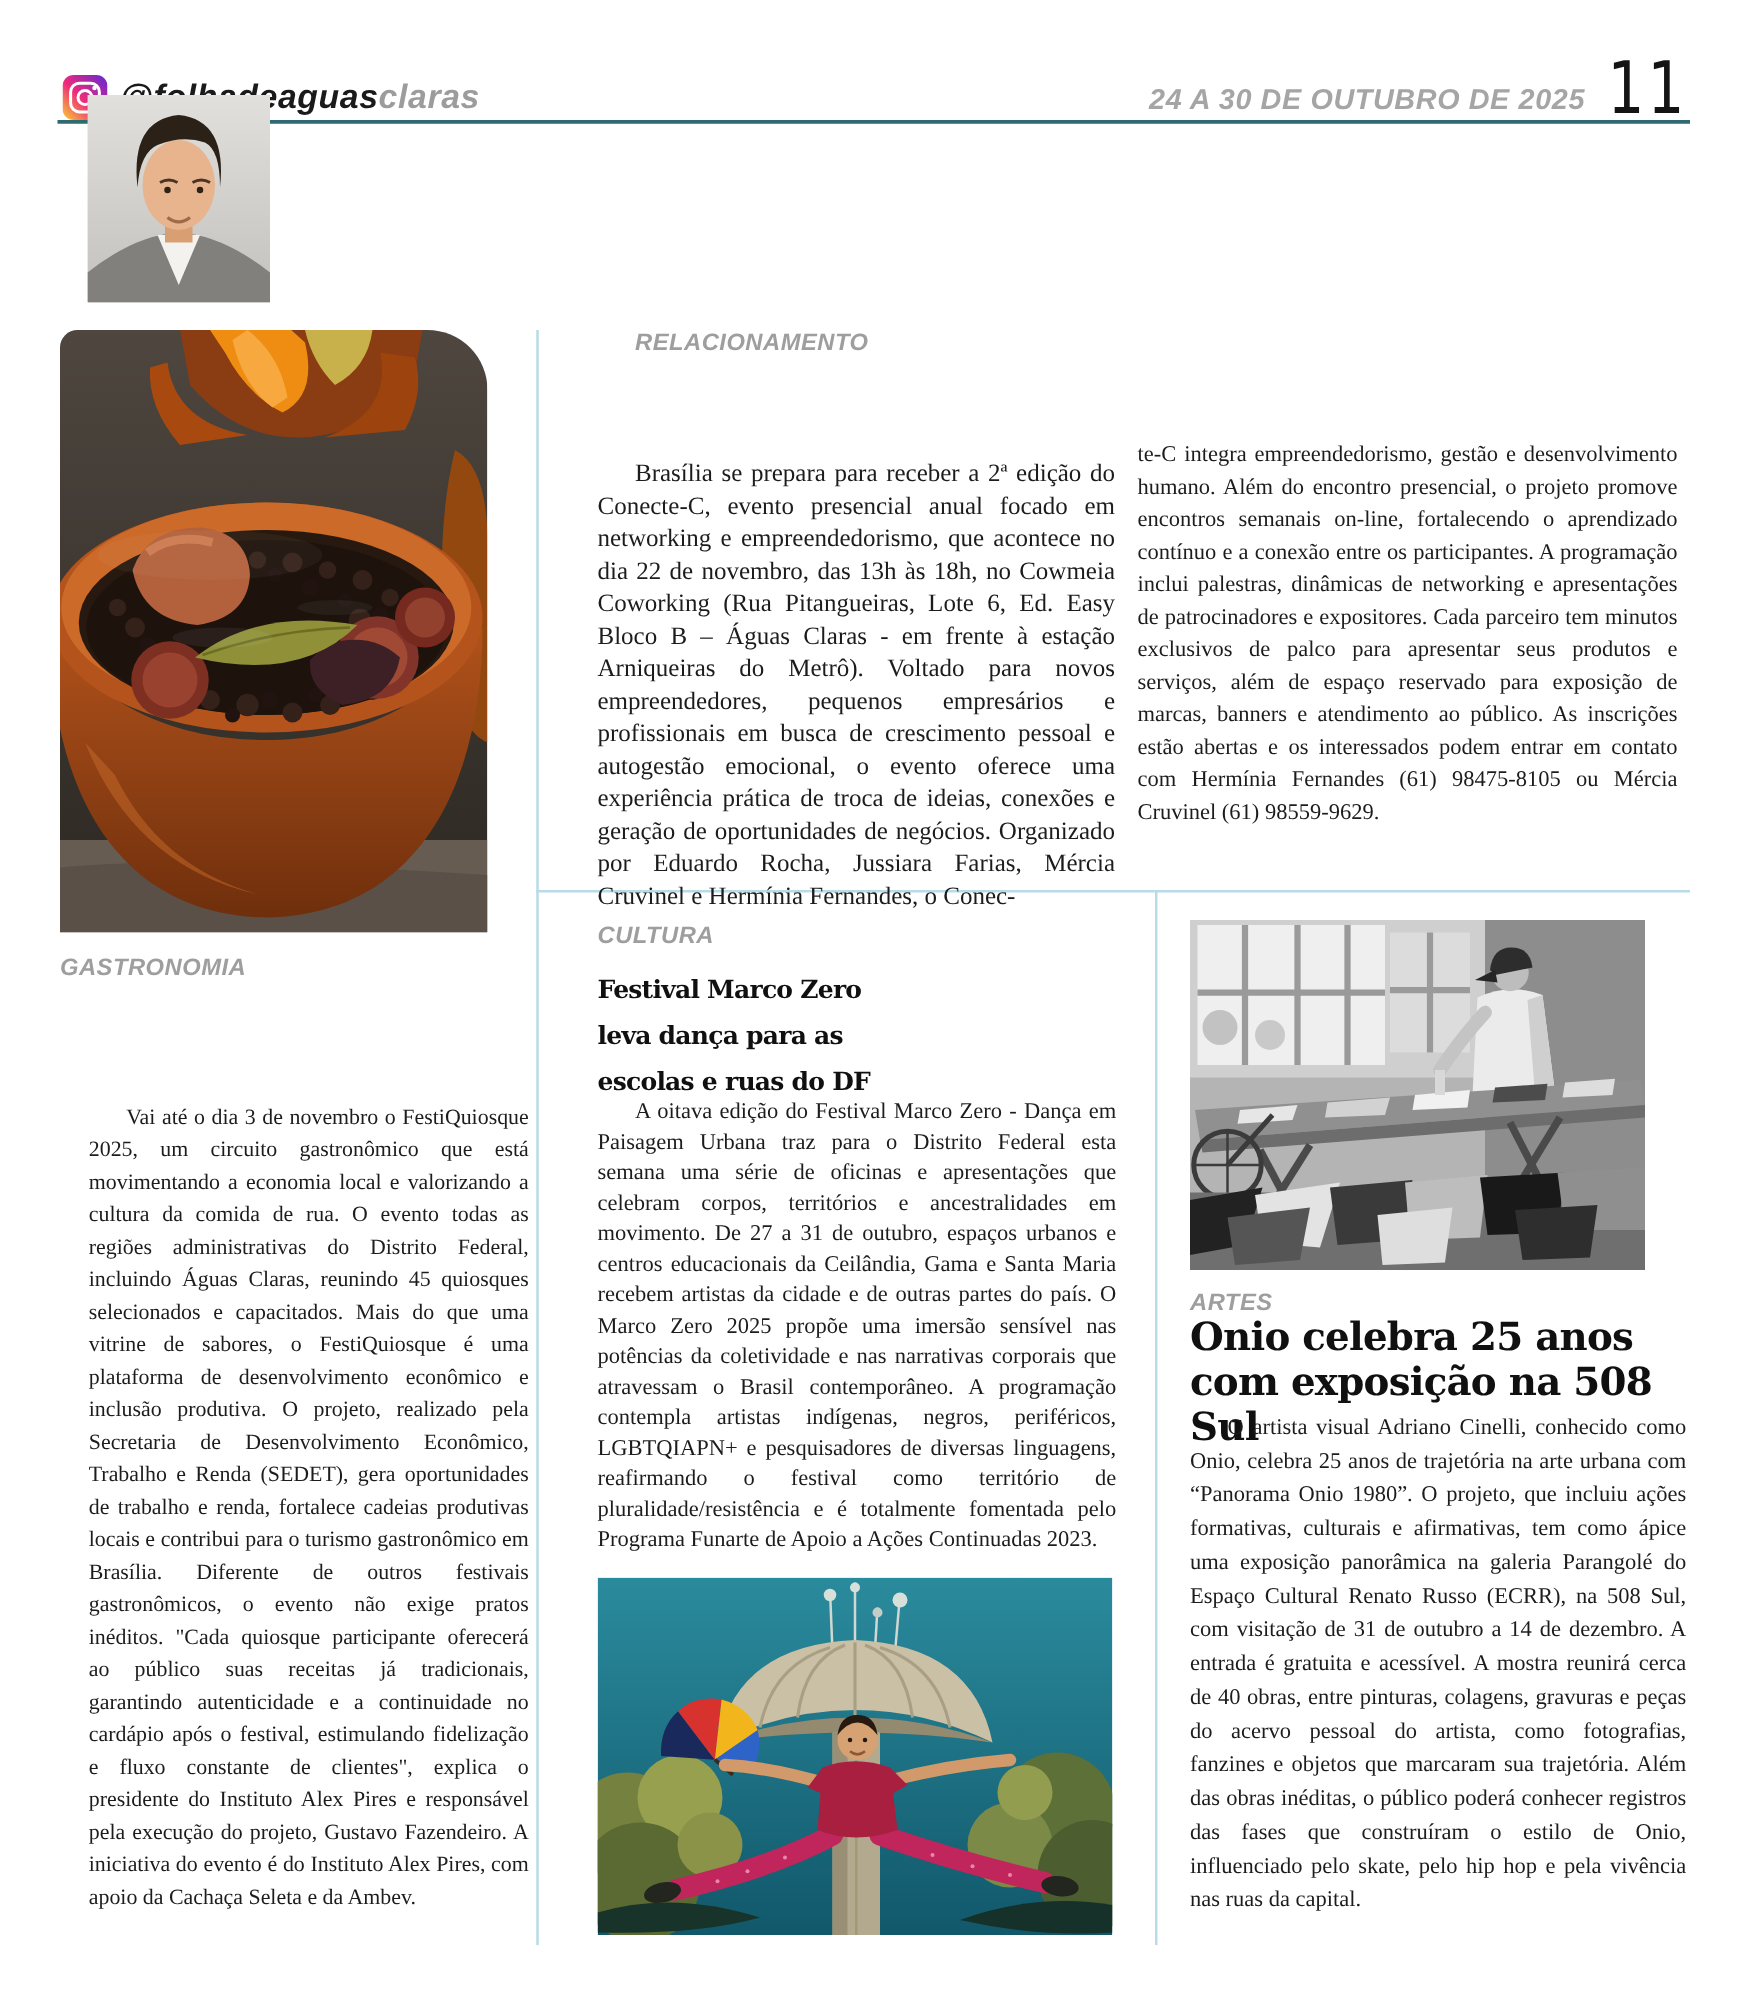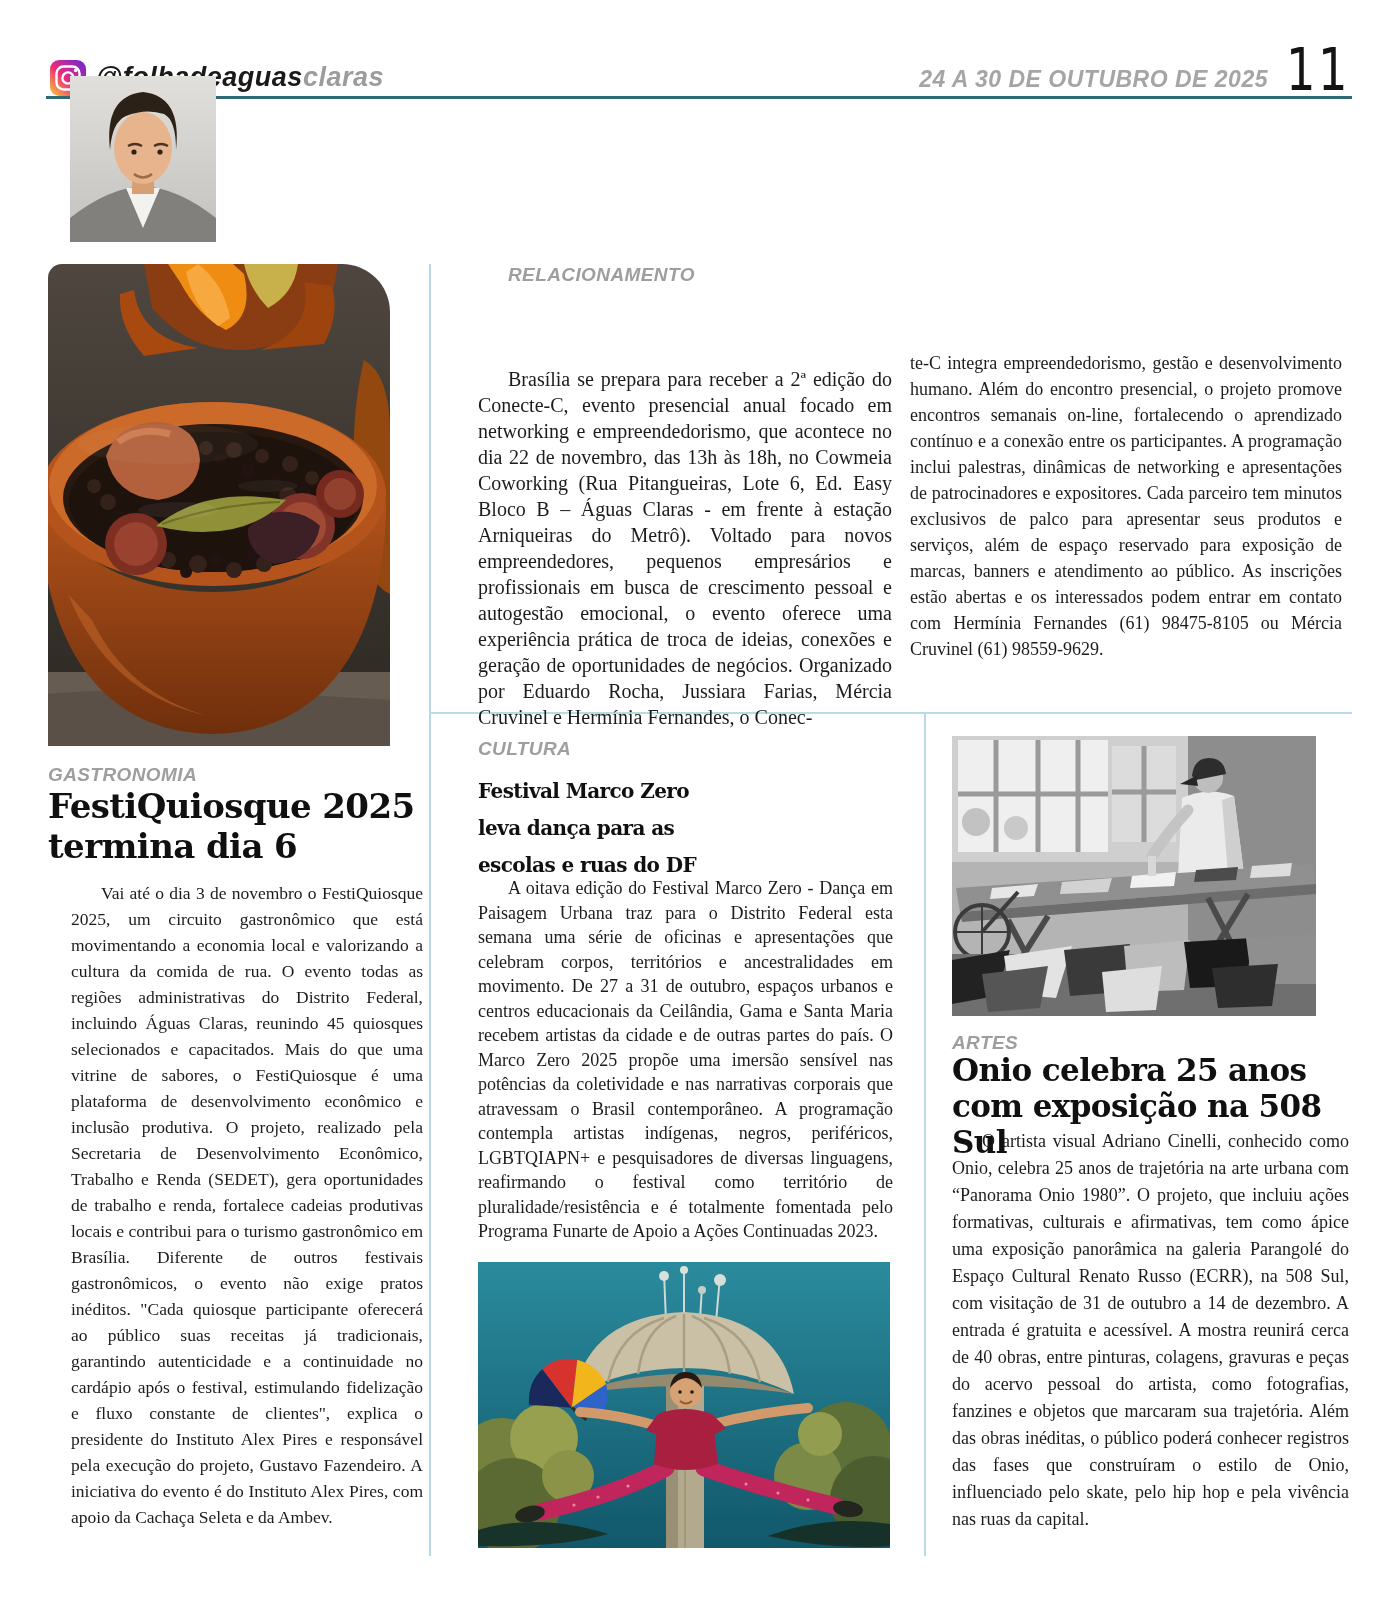--- a/index.html
+++ b/index.html
@@ -216,22 +216,20 @@
         <path d="M114,260 Q170,240 232,238" stroke="#6d6e22" stroke-width="2" fill="none"></path>
 
         <ellipse cx="130" cy="246" rx="40" ry="8" fill="#ffffff" opacity=".06"></ellipse>
         <ellipse cx="220" cy="222" rx="30" ry="6" fill="#ffffff" opacity=".05"></ellipse>
       </g>
       <ellipse cx="120" cy="180" rx="90" ry="20" fill="#e8d9c8" opacity=".05"></ellipse>
     </svg>
   </div>
 
   <div class="kicker gas-kicker">GASTRONOMIA</div>
-  <div class="headline gas-headline">FestiQuiosque 2025
-termina dia 6</div>
   <div class="body-text gas-body" lang="pt">Vai até o dia 3 de novembro o FestiQuiosque 2025, um circuito gastronômico que está movimentando a economia local e valorizando a cultura da comida de rua. O evento todas as regiões administrativas do Distrito Federal, incluindo Águas Claras, reunindo 45 quiosques selecionados e capacitados. Mais do que uma vitrine de sabores, o FestiQuiosque é uma plataforma de desenvolvimento econômico e inclusão produtiva. O projeto, realizado pela Secretaria de Desenvolvimento Econômico, Trabalho e Renda (SEDET), gera oportunidades de trabalho e renda, fortalece cadeias produtivas locais e contribui para o turismo gastronômico em Brasília. Diferente de outros festivais gastronômicos, o evento não exige pratos inéditos. "Cada quiosque participante oferecerá ao público suas receitas já tradicionais, garantindo autenticidade e a continuidade no cardápio após o festival, estimulando fidelização e fluxo constante de clientes", explica o presidente do Instituto Alex Pires e responsável pela execução do projeto, Gustavo Fazendeiro. A iniciativa do evento é do Instituto Alex Pires, com apoio da Cachaça Seleta e da Ambev.</div>
 
   <div class="kicker cul-kicker">CULTURA</div>
   <div class="headline cul-headline">Festival Marco Zero
 leva dança para as
 escolas e ruas do DF</div>
   <div class="body-text cul-body" lang="pt">A oitava edição do Festival Marco Zero - Dança em Paisagem Urbana traz para o Distrito Federal esta semana uma série de oficinas e apresentações que celebram corpos, territórios e ancestralidades em movimento. De 27 a 31 de outubro, espaços urbanos e centros educacionais da Ceilândia, Gama e Santa Maria recebem artistas da cidade e de outras partes do país. O Marco Zero 2025 propõe uma imersão sensível nas potências da coletividade e nas narrativas corporais que atravessam o Brasil contemporâneo. A programação contempla artistas indígenas, negros, periféricos, LGBTQIAPN+ e pesquisadores de diversas linguagens, reafirmando o festival como território de pluralidade/resistência e é totalmente fomentada pelo Programa Funarte de Apoio a Ações Continuadas 2023.</div>
 
   <div class="cul-photo" aria-label="Bailarino salta de sombrinha de frevo diante da caixa d'água">
     <svg viewBox="0 0 412 290" width="412" height="290">

